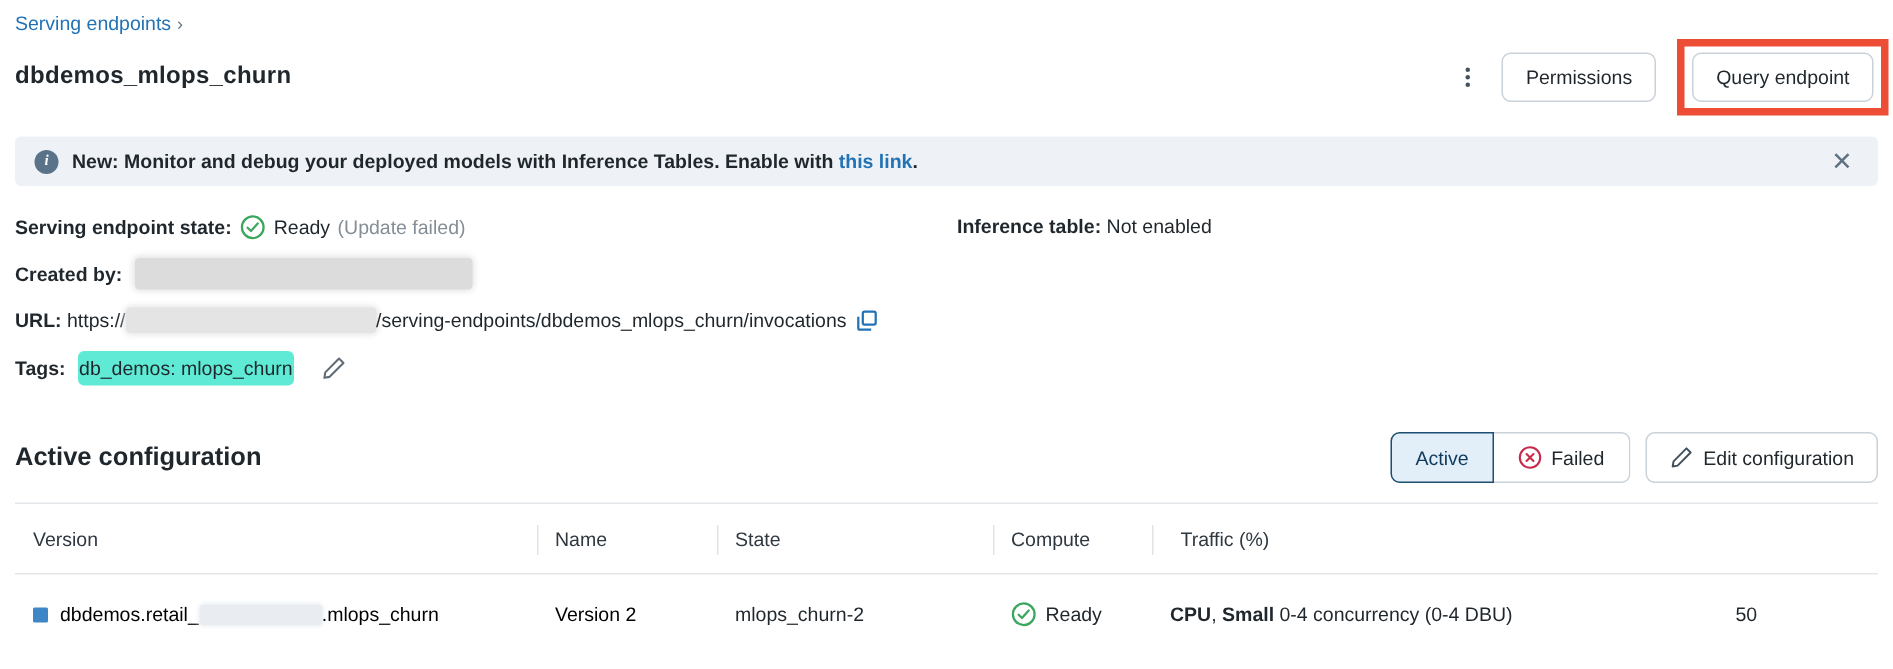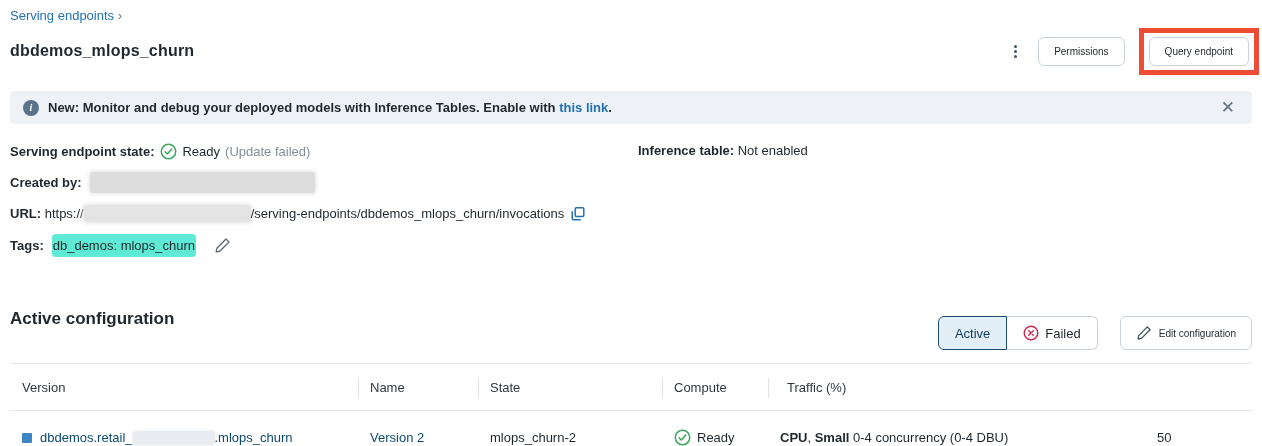--- a/index.html
+++ b/index.html
@@ -16,21 +16,21 @@
   .breadcrumb-link { color: #2272b4; cursor: pointer; }
   .breadcrumb-sep { color: #5f7281; font-size: 12px; }
 
   .title-row { display: flex; align-items: center; justify-content: space-between; margin-top: 2px; height: 52px; }
   .page-title { font-size: 16px; font-weight: bold; letter-spacing: .2px; }
   .header-actions { display: flex; align-items: center; gap: 14px; }
   .kebab { color: #44535f; width: 18px; text-align: center; cursor: pointer; display: flex; flex-direction: column; align-items: center; gap: 2px; padding: 4px 0;}
   .kebab i { width: 3px; height: 3px; border-radius: 50%; background: #44535f; display: block; }
   .btn {
     background: #fff; border: 1px solid #c9d1d9; border-radius: 6px;
-    padding: 8px 15px; font-size: 10px; color: #1f272d; cursor: pointer;
+    padding: 8px 15px; font-size: 13px; color: #1f272d; cursor: pointer;
     display: inline-flex; align-items: center; gap: 7px; white-space: nowrap;
     font-family: inherit;
   }
   .red-annotation { border: 5px solid #ed4c35; padding: 4px 5px; margin-right: -7px; }
 
   
   .banner {
     margin-top: 14px; height: 33px; background: #eef2f7; border-radius: 4px;
     display: flex; align-items: center; padding: 0 13px; gap: 9px;
   }
@@ -54,42 +54,42 @@
   .redact.created { width: 225px; height: 21px; margin-left: 8px; }
   .redact.url { width: 167px; height: 17px; background: #e4e4e4; }
   .redact.entity { width: 82px; height: 14px; background: #e9edf2; box-shadow: 0 0 3px 1px #eef1f5; }
   .copy-icon { margin-left: 6px; cursor: pointer; display: inline-flex; }
   .tag-chip { background: #5eead4; border-radius: 4px; padding: 4px 1px; margin-left: 8px; color: #1f272d; }
   .pencil-btn { margin-left: 18px; cursor: pointer; display: inline-flex; }
 
   
   .config-row { display: flex; align-items: center; justify-content: space-between; margin-top: 31px; }
   .section-title { font-size: 17px; font-weight: bold; }
-  .config-actions { display: flex; align-items: center; gap: 22px; margin-top: 28px; }
+  .config-actions { display: flex; align-items: center; gap: 10px; }
   .seg-group { display: flex; }
   .seg {
     border: 1px solid #c9d1d9; background: #fff; padding: 8px 16px; font-size: 13px;
     display: inline-flex; align-items: center; gap: 6px; cursor: pointer; font-family: inherit; color: #1f272d;
   }
   .seg.active-sel {
     background: #e2eef8; border: 1px solid #1d4e71; color: #0e3a5c;
     border-radius: 6px 0 0 6px; position: relative; z-index: 1;
   }
   .seg.failed-seg { border-left: none; border-radius: 0 6px 6px 0; }
 
   
   .table { margin-top: 13px; }
   .t-grid { display: grid; grid-template-columns: 348px 120px 184px 106px 370px 1fr; align-items: center; }
   .t-head { height: 48px; border-top: 1px solid #e3e7ea; border-bottom: 1px solid #e3e7ea; color: #2f3840; }
   .t-head .cell { position: relative; padding-left: 12px; height: 100%; display: flex; align-items: center; }
   .t-head .cell + .cell::before { content: ""; position: absolute; left: 0; top: 14px; width: 1px; height: 20px; background: #dfe3e6; }
   .t-body .cell { padding-left: 12px; padding-top: 18px; display: flex; align-items: center; gap: 8px; }
   .cell.traffic { padding-left: 19px; }
   .blue-sq { width: 10px; height: 10px; background: #3e86c6; border-radius: 1px; flex: none; }
-  .link { color: #0c4a6e; cursor: pointer; }
+  .link { color: #000000; cursor: pointer; }
   .entity-link { display: inline-flex; align-items: center; }
   .state-cell-inner { display: flex; align-items: center; gap: 6px; }
   svg { display: block; }
 </style>
 </head>
 <body>
 
 <div class="breadcrumb-row">
   <a class="breadcrumb-link">Serving endpoints</a>
   <span class="breadcrumb-sep">›</span>

